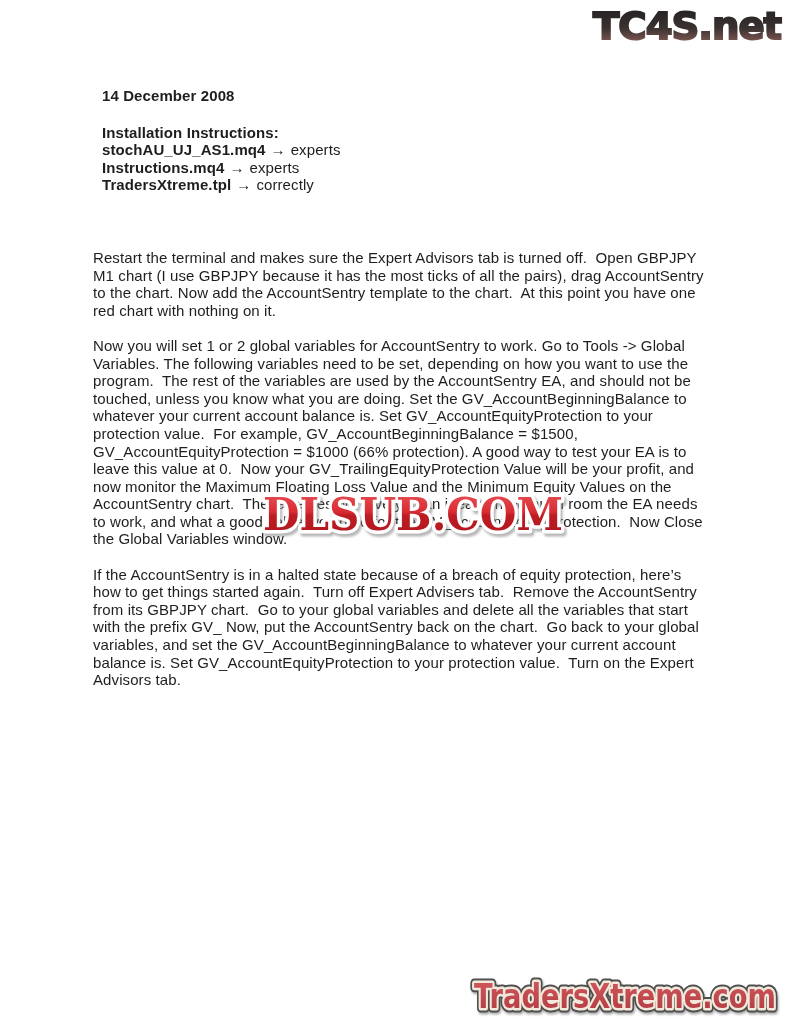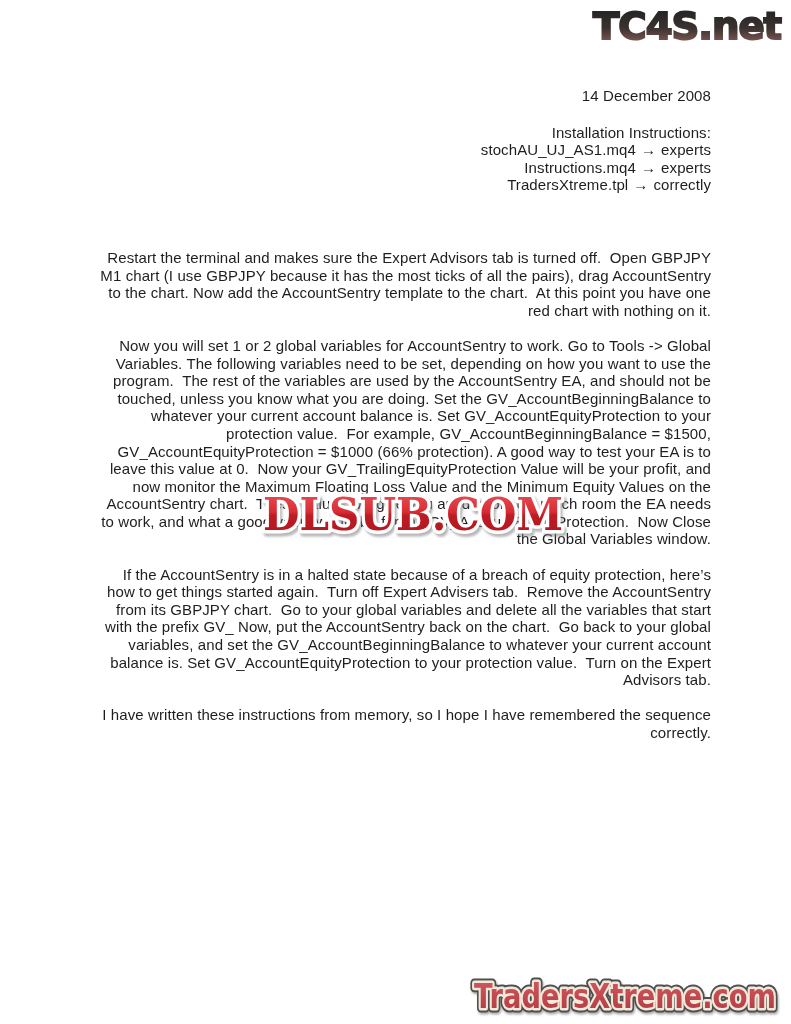--- a/index.html
+++ b/index.html
@@ -8,21 +8,20 @@
     background: #ffffff;
   }
   .page {
     position: relative;
     width: 791px;
     height: 1024px;
     background: #ffffff;
     overflow: hidden;
     font-family: "Liberation Sans", sans-serif;
     color: #1f1f1f;
-    text-align: right;
   }
 
   
   .tc4s-logo {
     position: absolute;
     top: 2px;
     right: 4px;
     width: 200px;
     height: 48px;
   }
@@ -31,21 +30,21 @@
   .content {
     position: absolute;
     left: 93px;
     top: 87px;
     width: 618px;
     font-size: 15px;
     line-height: 17.6px;
     letter-spacing: 0.1px;
     color: #1e1e1e;
   }
-  .b { font-weight: normal; }
+  .b { font-weight: bold; margin-left: 9px; }
   .meta-line { white-space: pre-wrap; }
   .install-block { margin-top: 19px; }
   .install-line span + span { margin-left: 5px; }
   .arrow { font-weight: bold; }
   .body-paragraphs { margin-top: 55px; }
   .body-paragraphs p {
     margin: 0 0 17.6px 0;
     white-space: pre-wrap;
   }
 
@@ -133,21 +132,20 @@
       </div>
       <div class="install-line">
         <span class="b">TradersXtreme.tpl</span><span class="arrow">→</span><span>correctly</span>
       </div>
     </div>
 
     <div class="body-paragraphs">
       <p>Restart the terminal and makes sure the Expert Advisors tab is turned off.  Open GBPJPY M1 chart (I use GBPJPY because it has the most ticks of all the pairs), drag AccountSentry to the chart. Now add the AccountSentry template to the chart.  At this point you have one red chart with nothing on it.</p>
       <p>Now you will set 1 or 2 global variables for AccountSentry to work. Go to Tools -&gt; Global Variables. The following variables need to be set, depending on how you want to use the program.  The rest of the variables are used by the AccountSentry EA, and should not be touched, unless you know what you are doing. Set the GV_AccountBeginningBalance to whatever your current account balance is. Set GV_AccountEquityProtection to your protection value.  For example, GV_AccountBeginningBalance = $1500, GV_AccountEquityProtection = $1000 (66% protection). A good way to test your EA is to leave this value at 0.  Now your GV_TrailingEquityProtection Value will be your profit, and now monitor the Maximum Floating Loss Value and the Minimum Equity Values on the AccountSentry chart.  These values will give you an idea of how much room the EA needs to work, and what a good value would be for the GV_AccountEquityProtection.  Now Close the Global Variables window.</p>
       <p>If the AccountSentry is in a halted state because of a breach of equity protection, here’s how to get things started again.  Turn off Expert Advisers tab.  Remove the AccountSentry from its GBPJPY chart.  Go to your global variables and delete all the variables that start with the prefix GV_ Now, put the AccountSentry back on the chart.  Go back to your global variables, and set the GV_AccountBeginningBalance to whatever your current account balance is. Set GV_AccountEquityProtection to your protection value.  Turn on the Expert Advisors tab.</p>
-      <p>I have written these instructions from memory, so I hope I have remembered the sequence correctly.</p>
     </div>
   </div>
 
   <svg class="watermark" viewBox="0 0 322 64">
     <defs>
       <linearGradient id="wmred" x1="0" y1="0" x2="0" y2="1">
         <stop offset="0" stop-color="#e8555b"></stop>
         <stop offset="0.45" stop-color="#d92c33"></stop>
         <stop offset="0.52" stop-color="#bd1c23"></stop>
         <stop offset="1" stop-color="#b2161d"></stop>

